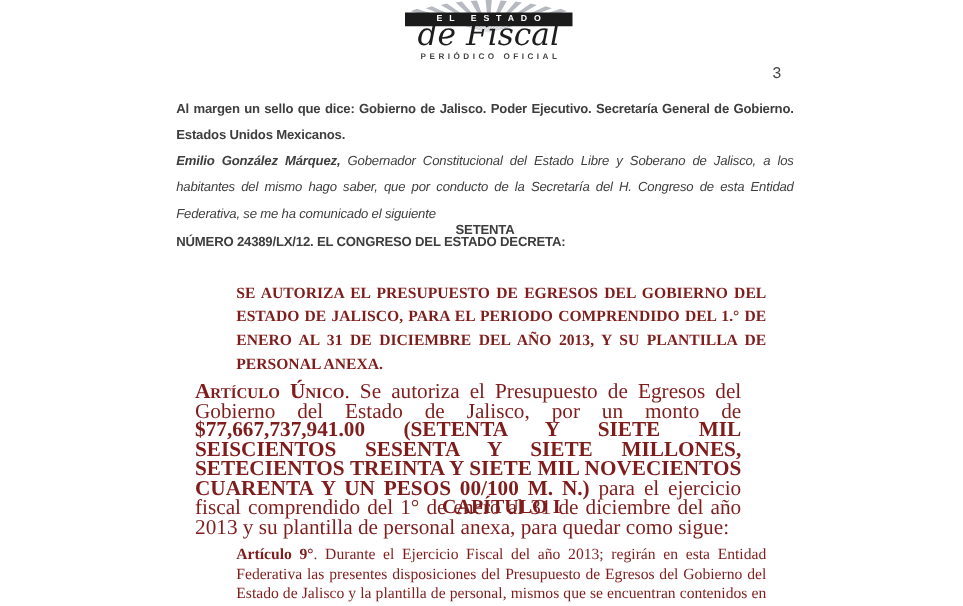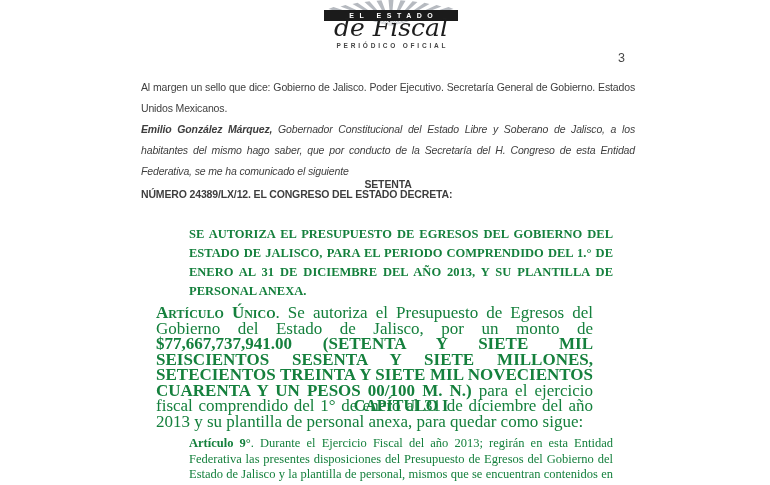--- a/index.html
+++ b/index.html
@@ -61,30 +61,30 @@
 
   
   .sans-par {
     font-family: "Liberation Sans", "DejaVu Sans", sans-serif;
     color: #3e3e3e;
     font-size: 10.5px;
     line-height: 21px;
     letter-spacing: -0.15px;
     text-align: justify;
   }
-  .p-seal   { left: 141px; top: 77px;  width: 494px; font-weight: normal; }
+  .p-seal   { left: 141px; top: 77px;  width: 494px; font-weight: bold; }
   .p-gov    { left: 141px; top: 119px; width: 494px; font-style: italic; }
   .p-gov .b { font-weight: bold; }
   .h-decreto{ left: 141px; top: 174px; width: 494px; font-weight: bold; text-align: center; }
   .h-numero { left: 141px; top: 184px; width: 494px; font-weight: bold; }
 
   
   .serif-par {
     font-family: "Liberation Serif", "DejaVu Serif", serif;
-    color: #15803d;
+    color: #7f1d1d;
     text-align: justify;
   }
   .blk-auth {
     left: 189px; top: 225px; width: 424px;
     font-weight: bold;
     font-size: 12.5px;
     line-height: 19px;
   }
   .blk-unico {
     left: 156px; top: 305px; width: 437px;

